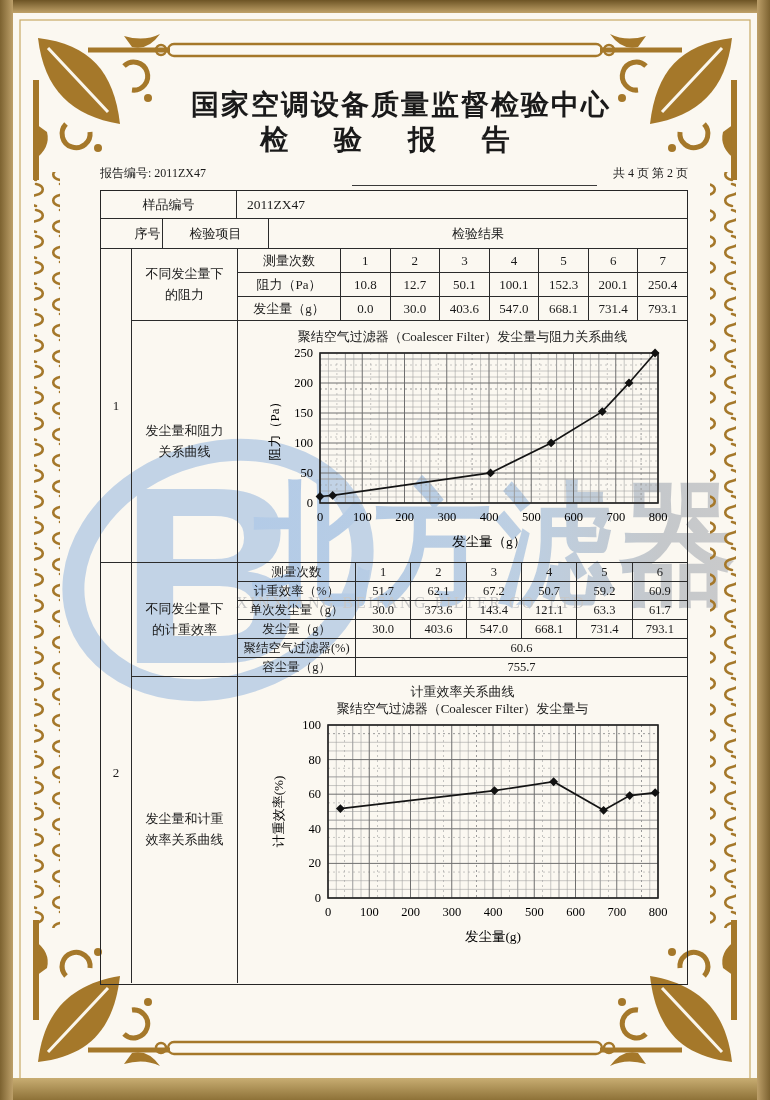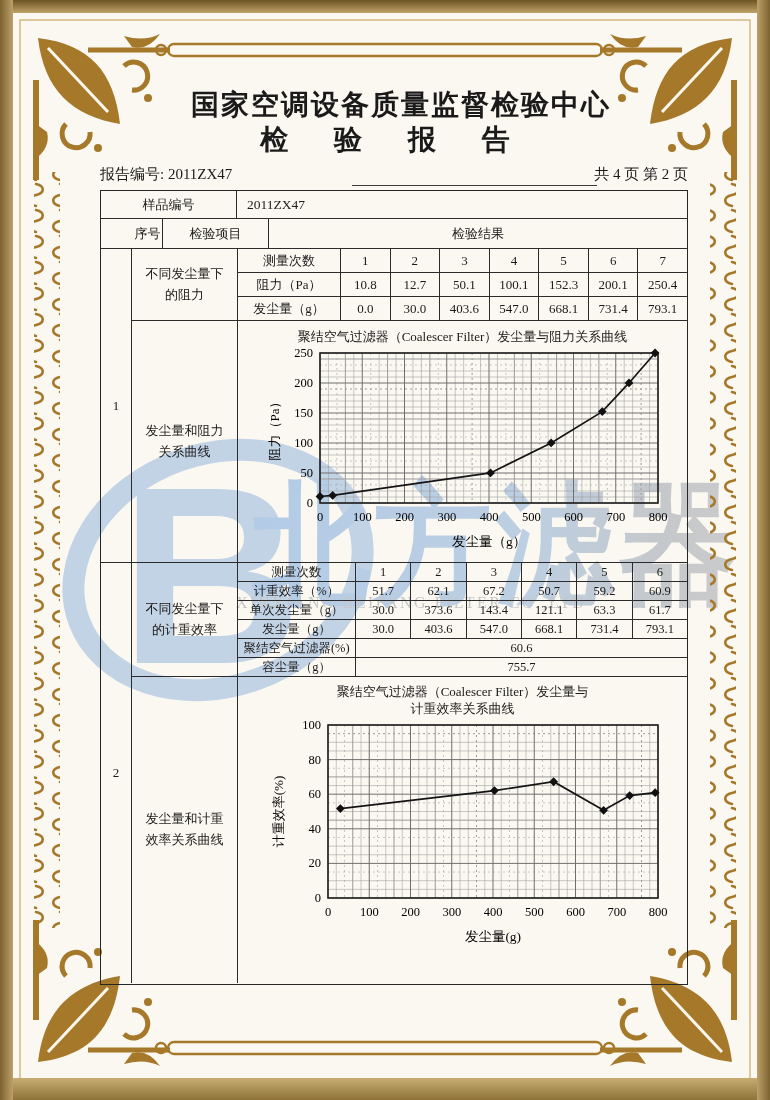--- a/index.html
+++ b/index.html
@@ -51,21 +51,21 @@
     font-family:"Liberation Sans","DejaVu Sans",sans-serif;
     font-size:28px;font-weight:bold;letter-spacing:2px;padding-left:16px;
   }
   .report-title{
     position:absolute;top:121px;left:0;width:100%;text-align:center;
     font-family:"Liberation Sans","DejaVu Sans",sans-serif;
     font-size:28px;font-weight:bold;letter-spacing:14px;word-spacing:10px;text-indent:14px;
   }
   .meta-row{
     position:absolute;top:165px;left:100px;width:588px;
-    display:flex;justify-content:space-between;font-size:15px;align-items:flex-end;
+    display:flex;justify-content:space-between;font-size:12px;align-items:flex-end;
   }
   .meta-underline{position:absolute;top:185px;left:352px;width:245px;height:1px;background:#3a3a3a;}
   
   .main-table{
     position:absolute;left:100px;top:190px;width:588px;height:795px;
     border:1.5px solid #262626;box-sizing:border-box;font-size:13px;
   }
   .trow{display:flex;border-bottom:1px solid var(--line);box-sizing:border-box;}
   .rowA{height:28px;}
   .rowB{height:30px;}
@@ -353,22 +353,22 @@
               <div class="tcell">547.0</div>
               <div class="tcell">668.1</div>
               <div class="tcell">731.4</div>
               <div class="tcell">793.1</div>
               <div class="tcell">聚结空气过滤器(%)</div>
               <div class="tcell" style="grid-column: 2 / -1;">60.6</div>
               <div class="tcell">容尘量（g）</div>
               <div class="tcell" style="grid-column: 2 / -1;">755.7</div>
             </div>
           <div class="chartbox cb2">
+            <div class="chart-title">计重效率关系曲线</div>
             <div class="chart-title">聚结空气过滤器（Coalescer Filter）发尘量与</div>
-            <div class="chart-title">计重效率关系曲线</div>
             <svg class="chart c2" width="406" height="231">
                 <line x1="68.25" y1="8" x2="68.25" y2="181" stroke="#9b9b9b" stroke-width="0.55"></line>
                 <line x1="76.5" y1="8" x2="76.5" y2="181" stroke="#9b9b9b" stroke-width="0.55" stroke-dasharray="2 3"></line>
                 <line x1="84.75" y1="8" x2="84.75" y2="181" stroke="#9b9b9b" stroke-width="1"></line>
                 <line x1="93" y1="8" x2="93" y2="181" stroke="#9b9b9b" stroke-width="0.55"></line>
                 <line x1="109.5" y1="8" x2="109.5" y2="181" stroke="#9b9b9b" stroke-width="0.55" stroke-dasharray="2 3"></line>
                 <line x1="117.75" y1="8" x2="117.75" y2="181" stroke="#9b9b9b" stroke-width="0.55"></line>
                 <line x1="126" y1="8" x2="126" y2="181" stroke="#9b9b9b" stroke-width="1"></line>
                 <line x1="134.25" y1="8" x2="134.25" y2="181" stroke="#9b9b9b" stroke-width="0.55"></line>
                 <line x1="150.75" y1="8" x2="150.75" y2="181" stroke="#9b9b9b" stroke-width="0.55"></line>

